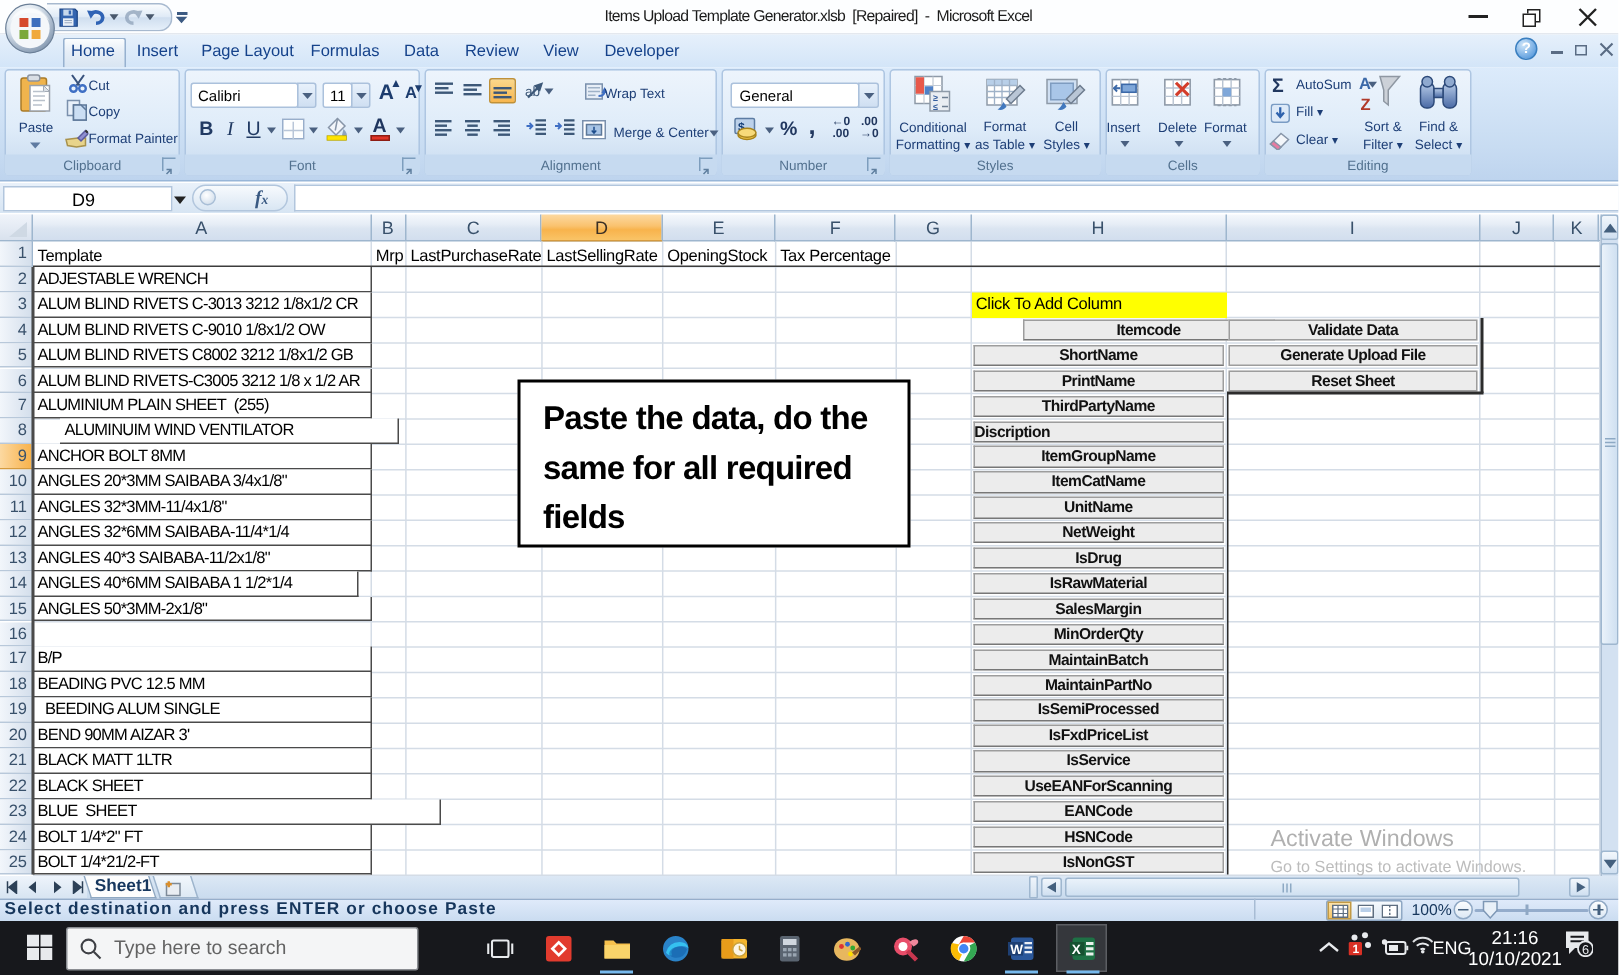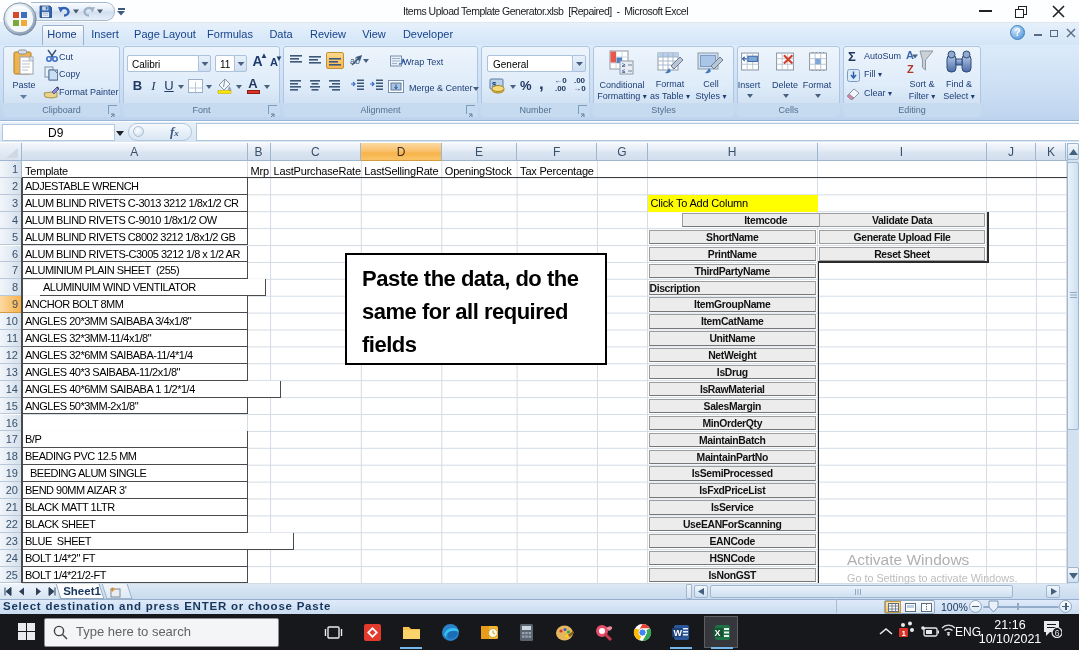--- a/index.html
+++ b/index.html
@@ -515,21 +515,21 @@
 <div class="ab" style="left:22px;top:211.7px;width:225.5px;height:16.9px;border-right:1.2px solid #4a4a4a;border-bottom:1px solid #4a4a4a;background:#fff;font-size:11px;letter-spacing:-0.5px;color:#000;line-height:16.4px;padding-left:3px;white-space:nowrap;overflow:hidden">ALUM BLIND RIVETS C-9010 1/8x1/2 OW</div>
 <div class="ab" style="left:22px;top:228.6px;width:225.5px;height:16.9px;border-right:1.2px solid #4a4a4a;border-bottom:1px solid #4a4a4a;background:#fff;font-size:11px;letter-spacing:-0.5px;color:#000;line-height:16.4px;padding-left:3px;white-space:nowrap;overflow:hidden">ALUM BLIND RIVETS C8002 3212 1/8x1/2 GB</div>
 <div class="ab" style="left:22px;top:245.5px;width:225.5px;height:16.9px;border-right:1.2px solid #4a4a4a;border-bottom:1px solid #4a4a4a;background:#fff;font-size:11px;letter-spacing:-0.5px;color:#000;line-height:16.4px;padding-left:3px;white-space:nowrap;overflow:hidden">ALUM BLIND RIVETS-C3005 3212 1/8 x 1/2 AR</div>
 <div class="ab" style="left:22px;top:262.4px;width:225.5px;height:16.9px;border-right:1.2px solid #4a4a4a;border-bottom:1px solid #4a4a4a;background:#fff;font-size:11px;letter-spacing:-0.5px;color:#000;line-height:16.4px;padding-left:3px;white-space:nowrap;overflow:hidden">ALUMINIUM PLAIN SHEET&nbsp; (255)</div>
 <div class="ab" style="left:40px;top:279.29999999999995px;width:225.5px;height:16.9px;border-right:1.2px solid #4a4a4a;border-bottom:1px solid #4a4a4a;background:#fff;font-size:11px;letter-spacing:-0.5px;color:#000;line-height:16.4px;padding-left:3px;white-space:nowrap;overflow:hidden">ALUMINUIM WIND VENTILATOR</div>
 <div class="ab" style="left:22px;top:296.2px;width:225.5px;height:16.9px;border-right:1.2px solid #4a4a4a;border-bottom:1px solid #4a4a4a;background:#fff;font-size:11px;letter-spacing:-0.5px;color:#000;line-height:16.4px;padding-left:3px;white-space:nowrap;overflow:hidden">ANCHOR BOLT 8MM</div>
 <div class="ab" style="left:22px;top:313.1px;width:225.5px;height:16.9px;border-right:1.2px solid #4a4a4a;border-bottom:1px solid #4a4a4a;background:#fff;font-size:11px;letter-spacing:-0.5px;color:#000;line-height:16.4px;padding-left:3px;white-space:nowrap;overflow:hidden">ANGLES 20*3MM SAIBABA 3/4x1/8"</div>
 <div class="ab" style="left:22px;top:330.0px;width:225.5px;height:16.9px;border-right:1.2px solid #4a4a4a;border-bottom:1px solid #4a4a4a;background:#fff;font-size:11px;letter-spacing:-0.5px;color:#000;line-height:16.4px;padding-left:3px;white-space:nowrap;overflow:hidden">ANGLES 32*3MM-11/4x1/8"</div>
 <div class="ab" style="left:22px;top:346.9px;width:225.5px;height:16.9px;border-right:1.2px solid #4a4a4a;border-bottom:1px solid #4a4a4a;background:#fff;font-size:11px;letter-spacing:-0.5px;color:#000;line-height:16.4px;padding-left:3px;white-space:nowrap;overflow:hidden">ANGLES 32*6MM SAIBABA-11/4*1/4</div>
 <div class="ab" style="left:22px;top:363.79999999999995px;width:225.5px;height:16.9px;border-right:1.2px solid #4a4a4a;border-bottom:1px solid #4a4a4a;background:#fff;font-size:11px;letter-spacing:-0.5px;color:#000;line-height:16.4px;padding-left:3px;white-space:nowrap;overflow:hidden">ANGLES 40*3 SAIBABA-11/2x1/8"</div>
-<div class="ab" style="left:22px;top:380.7px;width:259px;height:16.9px;border-right:1.2px solid #4a4a4a;border-bottom:1px solid #4a4a4a;background:#fff;font-size:11px;letter-spacing:-0.5px;color:#000;line-height:16.4px;padding-left:3px;white-space:nowrap;overflow:hidden">ANGLES 40*6MM SAIBABA 1 1/2*1/4</div>
+<div class="ab" style="left:22px;top:380.7px;width:217px;height:16.9px;border-right:1.2px solid #4a4a4a;border-bottom:1px solid #4a4a4a;background:#fff;font-size:11px;letter-spacing:-0.5px;color:#000;line-height:16.4px;padding-left:3px;white-space:nowrap;overflow:hidden">ANGLES 40*6MM SAIBABA 1 1/2*1/4</div>
 <div class="ab" style="left:22px;top:397.59999999999997px;width:225.5px;height:16.9px;border-right:1.2px solid #4a4a4a;border-bottom:1px solid #4a4a4a;background:#fff;font-size:11px;letter-spacing:-0.5px;color:#000;line-height:16.4px;padding-left:3px;white-space:nowrap;overflow:hidden">ANGLES 50*3MM-2x1/8"</div>
 <div class="ab" style="left:22px;top:431.4px;width:225.5px;height:16.9px;border-right:1.2px solid #4a4a4a;border-bottom:1px solid #4a4a4a;background:#fff;font-size:11px;letter-spacing:-0.5px;color:#000;line-height:16.4px;padding-left:3px;white-space:nowrap;overflow:hidden">B/P</div>
 <div class="ab" style="left:22px;top:448.29999999999995px;width:225.5px;height:16.9px;border-right:1.2px solid #4a4a4a;border-bottom:1px solid #4a4a4a;background:#fff;font-size:11px;letter-spacing:-0.5px;color:#000;line-height:16.4px;padding-left:3px;white-space:nowrap;overflow:hidden">BEADING PVC 12.5 MM</div>
 <div class="ab" style="left:22px;top:465.2px;width:225.5px;height:16.9px;border-right:1.2px solid #4a4a4a;border-bottom:1px solid #4a4a4a;background:#fff;font-size:11px;letter-spacing:-0.5px;color:#000;line-height:16.4px;padding-left:8px;white-space:nowrap;overflow:hidden">BEEDING ALUM SINGLE</div>
 <div class="ab" style="left:22px;top:482.09999999999997px;width:225.5px;height:16.9px;border-right:1.2px solid #4a4a4a;border-bottom:1px solid #4a4a4a;background:#fff;font-size:11px;letter-spacing:-0.5px;color:#000;line-height:16.4px;padding-left:3px;white-space:nowrap;overflow:hidden">BEND 90MM AIZAR 3'</div>
 <div class="ab" style="left:22px;top:499.0px;width:225.5px;height:16.9px;border-right:1.2px solid #4a4a4a;border-bottom:1px solid #4a4a4a;background:#fff;font-size:11px;letter-spacing:-0.5px;color:#000;line-height:16.4px;padding-left:3px;white-space:nowrap;overflow:hidden">BLACK MATT 1LTR</div>
 <div class="ab" style="left:22px;top:515.9px;width:225.5px;height:16.9px;border-right:1.2px solid #4a4a4a;border-bottom:1px solid #4a4a4a;background:#fff;font-size:11px;letter-spacing:-0.5px;color:#000;line-height:16.4px;padding-left:3px;white-space:nowrap;overflow:hidden">BLACK SHEET</div>
 <div class="ab" style="left:22px;top:532.8px;width:272px;height:16.9px;border-right:1.2px solid #4a4a4a;border-bottom:1px solid #4a4a4a;background:#fff;font-size:11px;letter-spacing:-0.5px;color:#000;line-height:16.4px;padding-left:3px;white-space:nowrap;overflow:hidden">BLUE&nbsp; SHEET</div>
 <div class="ab" style="left:22px;top:549.7px;width:225.5px;height:16.9px;border-right:1.2px solid #4a4a4a;border-bottom:1px solid #4a4a4a;background:#fff;font-size:11px;letter-spacing:-0.5px;color:#000;line-height:16.4px;padding-left:3px;white-space:nowrap;overflow:hidden">BOLT 1/4*2" FT</div>
 <div class="ab" style="left:22px;top:566.5999999999999px;width:225.5px;height:16.9px;border-right:1.2px solid #4a4a4a;border-bottom:1px solid #4a4a4a;background:#fff;font-size:11px;letter-spacing:-0.5px;color:#000;line-height:16.4px;padding-left:3px;white-space:nowrap;overflow:hidden">BOLT 1/4*21/2-FT</div>

